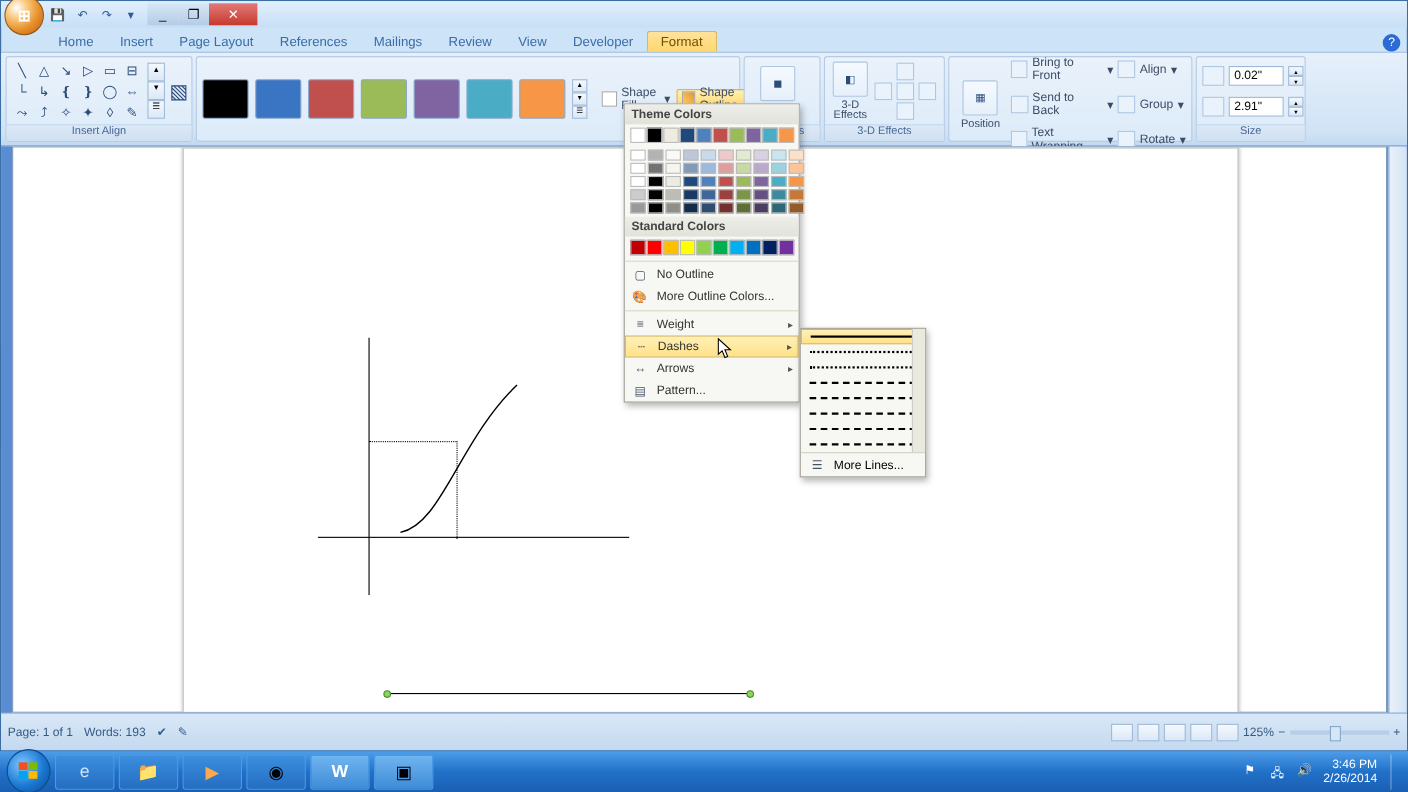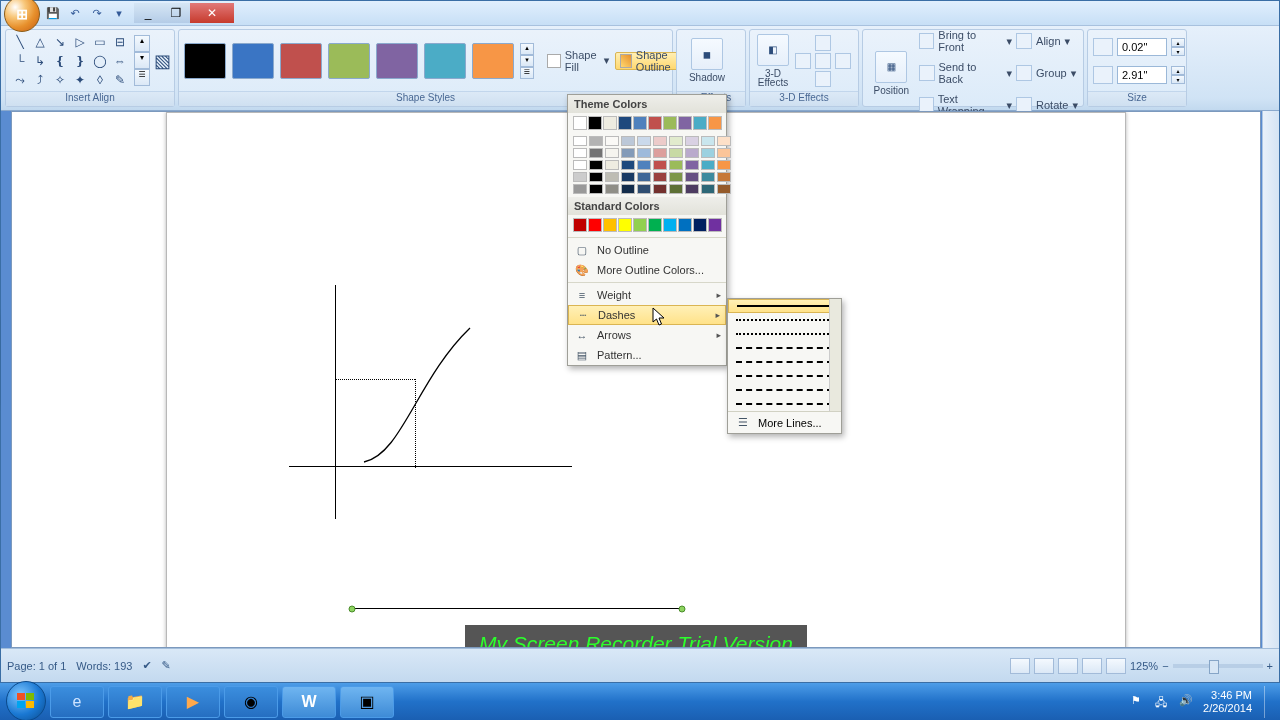--- a/index.html
+++ b/index.html
@@ -158,20 +158,32 @@
       <div class="qat-btn">↷</div>
       <div class="qat-btn">▾</div>
     </div>
     <div class="winctl">
       <button>_</button>
       <button>❐</button>
       <button class="close">✕</button>
     </div>
   </div>
 
+  <div class="tabstrip">
+    <div class="tab">Home</div>
+    <div class="tab">Insert</div>
+    <div class="tab">Page Layout</div>
+    <div class="tab">References</div>
+    <div class="tab">Mailings</div>
+    <div class="tab">Review</div>
+    <div class="tab">View</div>
+    <div class="tab">Developer</div>
+    <div class="tab active">Format</div>
+    <div class="helpcircle">?</div>
+  </div>
 
   <div class="ribbon">
 
     <div class="group ishapes" style="width:170px">
       <div class="body">
         <div class="grid">
           <div class="gcell">╲</div>
           <div class="gcell">△</div>
           <div class="gcell">↘</div>
           <div class="gcell">▷</div>
@@ -224,21 +236,20 @@
             <span>Shape Fill</span>
               <span style="margin-left:3px">▾</span>
           </div>
           <div class="fo-item open">
             <span class="fo-ico" style="background:linear-gradient(45deg,#ffd86f,#e7902c)"></span>
             <span>Shape Outline</span>
               <span style="margin-left:3px">▾</span>
           </div>
         </div>
       </div>
-      <div class="label">Shape Styles</div>
     </div>
 
     <div class="group" style="width:70px">
       <div class="body">
         <div class="biglbl">
           <div class="bigico">◼</div>
           <span>Shadow</span>
         </div>
       </div>
       <div class="label">w Effects</div>

